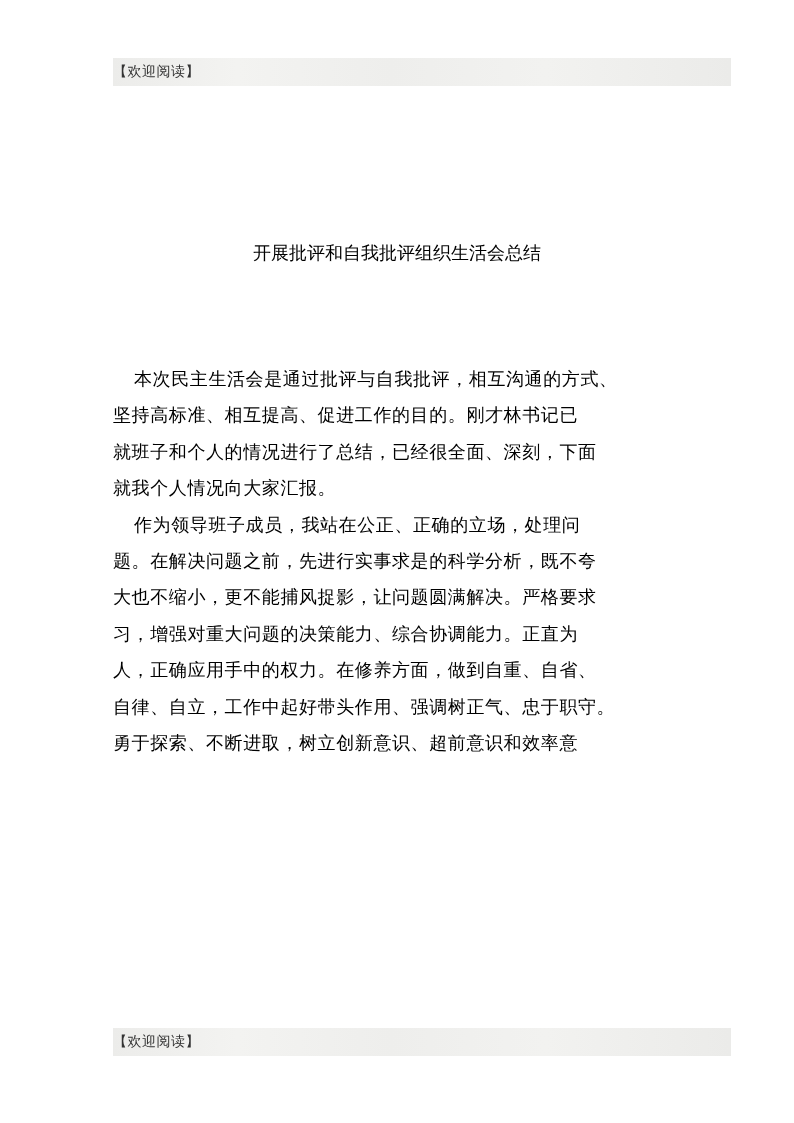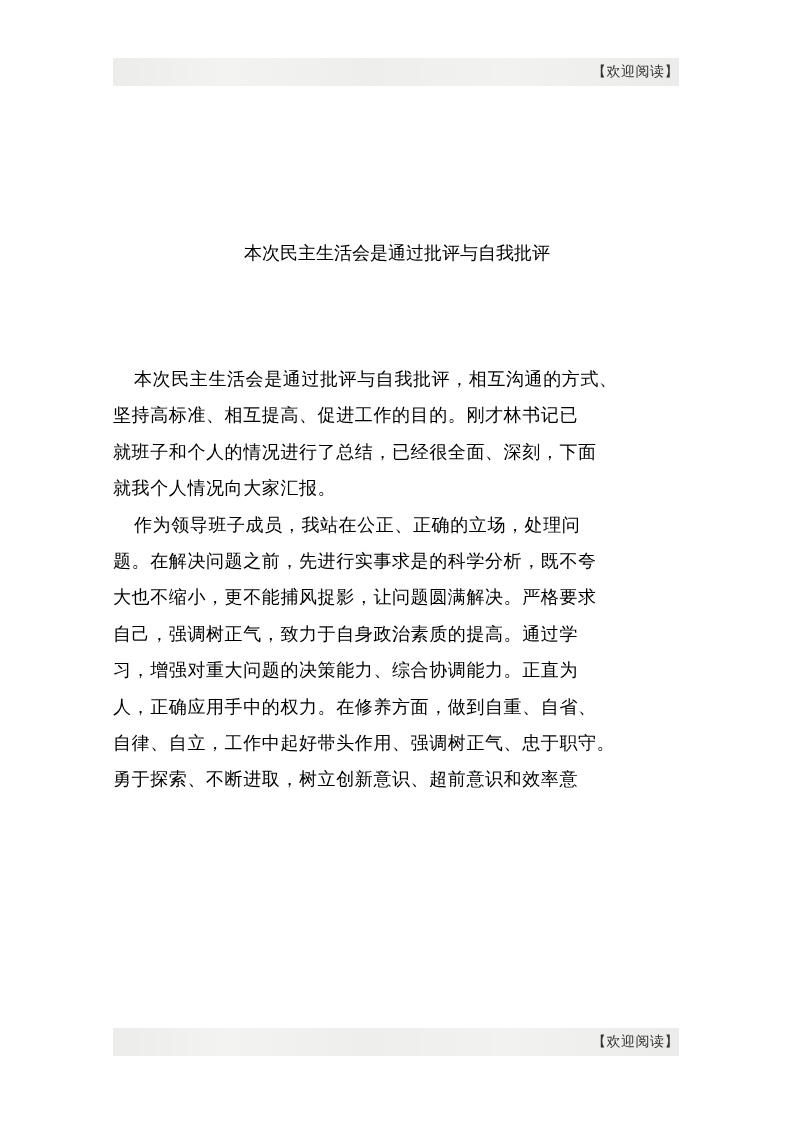--- a/index.html
+++ b/index.html
@@ -11,26 +11,26 @@
       width: 794px;
       height: 1123px;
       position: relative;
       overflow: hidden;
       font-family: "DejaVu Sans", "Liberation Sans", sans-serif;
       color: #000000;
     }
     .banner {
       position: absolute;
       left: 113px;
-      width: 566px;
+      width: 618px;
       height: 28px;
       background: linear-gradient(90deg, #ececea 0%, #f3f3f1 20%, #eeeeec 45%, #f2f2f0 70%, #ebebe9 100%);
       display: flex;
       align-items: center;
-      justify-content: flex-end;
+      justify-content: flex-start;
     }
     .banner-top { top: 58px; }
     .banner-bottom { top: 1028px; }
     .banner-text {
       font-family: "DejaVu Serif", "Liberation Serif", serif;
       font-size: 14px;
       color: #333333;
       letter-spacing: 0.5px;
     }
     .doc-title {
@@ -58,31 +58,30 @@
     }
     .indent { padding-left: 21px; }
   </style>
 </head>
 <body>
 
 <div class="banner banner-top">
   <span class="banner-text">【欢迎阅读】</span>
 </div>
 
-<div class="doc-title">本次民主生活会是通过批评与自我批评</div>
+<div class="doc-title">开展批评和自我批评组织生活会总结</div>
 
 <div class="doc-body">
   <div class="line indent">本次民主生活会是通过批评与自我批评，相互沟通的方式、</div>
   <div class="line">坚持高标准、相互提高、促进工作的目的。刚才林书记已</div>
   <div class="line">就班子和个人的情况进行了总结，已经很全面、深刻，下面</div>
   <div class="line">就我个人情况向大家汇报。</div>
   <div class="line indent">作为领导班子成员，我站在公正、正确的立场，处理问</div>
   <div class="line">题。在解决问题之前，先进行实事求是的科学分析，既不夸</div>
   <div class="line">大也不缩小，更不能捕风捉影，让问题圆满解决。严格要求</div>
-  <div class="line">自己，强调树正气，致力于自身政治素质的提高。通过学</div>
   <div class="line">习，增强对重大问题的决策能力、综合协调能力。正直为</div>
   <div class="line">人，正确应用手中的权力。在修养方面，做到自重、自省、</div>
   <div class="line">自律、自立，工作中起好带头作用、强调树正气、忠于职守。</div>
   <div class="line">勇于探索、不断进取，树立创新意识、超前意识和效率意</div>
 </div>
 
 <div class="banner banner-bottom">
   <span class="banner-text">【欢迎阅读】</span>
 </div>
 

